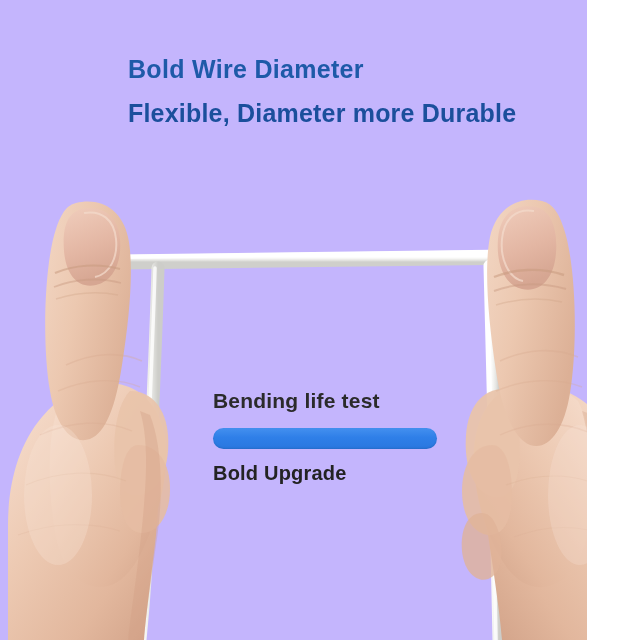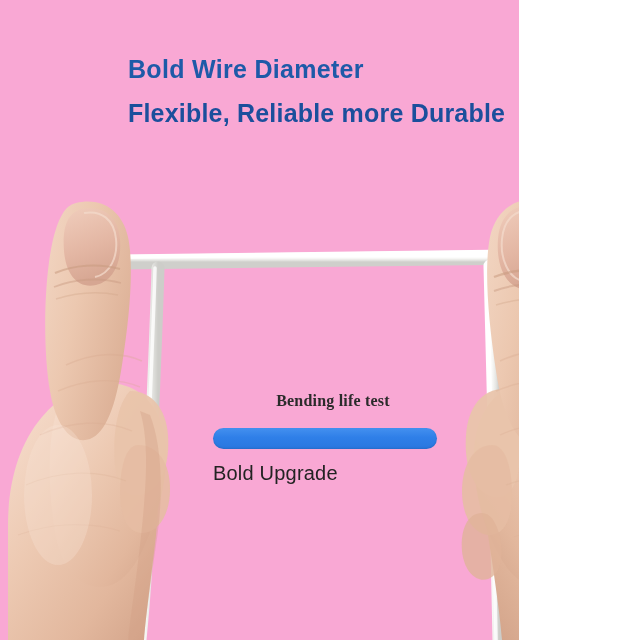--- a/index.html
+++ b/index.html
@@ -2,23 +2,23 @@
 <html><head>
 <meta charset="utf-8">
 <style>
   html, body {
     margin: 0;
     padding: 0;
     background: #ffffff;
   }
   #stage {
     position: relative;
-    width: 519px;
+    width: 587px;
     height: 640px;
-    background: #f9a8d4;
+    background: #c4b5fd;
     overflow: hidden;
     font-family: "Liberation Sans", sans-serif;
   }
 
   
   .headline {
     position: absolute;
     left: 128px;
     top: 52px;
     width: 420px;
@@ -61,28 +61,27 @@
 
   
   .test-panel {
     position: absolute;
     left: 213px;
     top: 388px;
     width: 240px;
     z-index: 50;
   }
   .test-title {
-    font-family: Liberation Serif, serif;
-    font-weight: bold;
-    font-size: 16px;
+    font-family: Liberation Sans, sans-serif;
+    font-weight: bold;
+    font-size: 21px;
     color: #2b2b2b;
     letter-spacing: 0.2px;
     line-height: 26px;
     white-space: nowrap;
-    text-align: center;
   }
   .bar-row { position: relative; }
   .bar {
     height: 21px;
     border-radius: 11px;
     position: relative;
   }
   .bar-blue {
     margin-top: 14px;
     background: linear-gradient(180deg, #4490ef 0%, #2f7fe8 45%, #2a77df 100%);
@@ -90,21 +89,21 @@
   }
   .bar-gray {
     margin-top: 26px;
     background: linear-gradient(180deg, #5e5e5c 0%, #54544f 50%, #4c4c48 100%);
     box-shadow: inset 0 -1px 2px rgba(0,0,0,0.12);
     border-radius: 3px 11px 11px 3px;
   }
   .bar-label {
     font-family: "Liberation Sans", sans-serif;
     font-size: 20px;
-    font-weight: normal;
+    font-weight: bold;
     color: #232323;
     margin-top: 13px;
     letter-spacing: 0.2px;
     white-space: nowrap;
   }
   .bar-label.second { margin-top: 14px; }
 </style>
 </head>
 <body>
 
@@ -272,21 +271,21 @@
 
       <path d="M 170 222 C 190 252, 202 296, 202 340 L 202 445 L 180 445
                C 178 404, 174 356, 168 312 C 162 264, 158 238, 152 216 Z" fill="#d09e84" opacity="0.32"></path>
 
       <ellipse cx="150" cy="300" rx="32" ry="70" fill="#f8e4d6" opacity="0.28"></ellipse>
     </svg>
   </div>
 
   <div class="headline">
     <div class="headline-line1">Bold Wire Diameter</div>
-    <div class="headline-line2">Flexible, Reliable more Durable</div>
+    <div class="headline-line2">Flexible, Diameter more Durable</div>
   </div>
 
   <div class="test-panel">
     <div class="test-title">Bending life test</div>
 
     <div class="bar-row">
       <div class="bar bar-blue" style="width:224px;"></div>
       <div class="bar-label">Bold Upgrade</div>
     </div>
 

